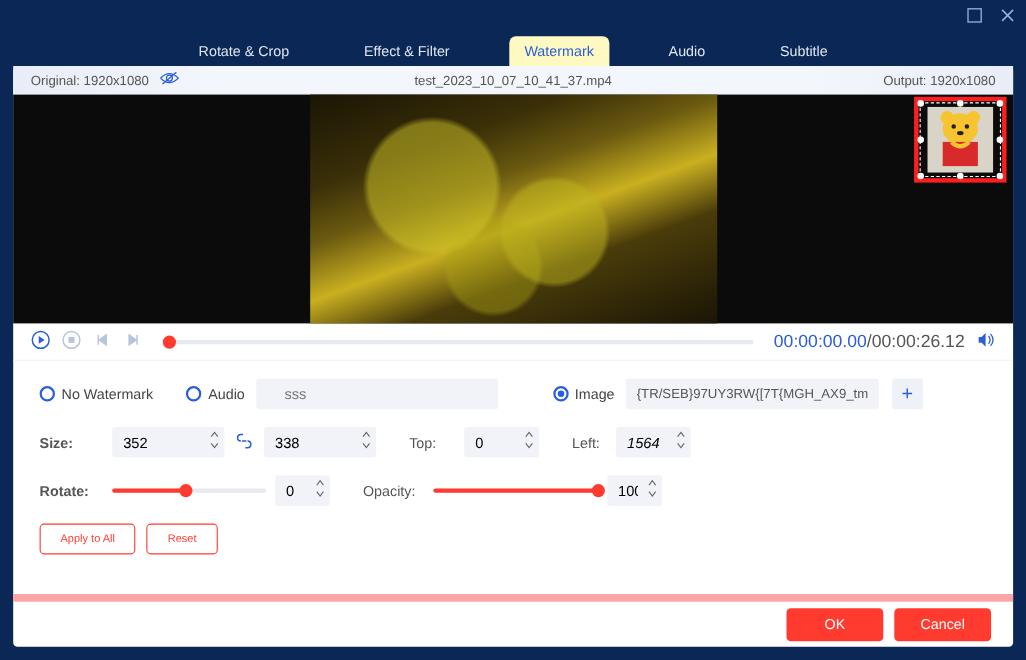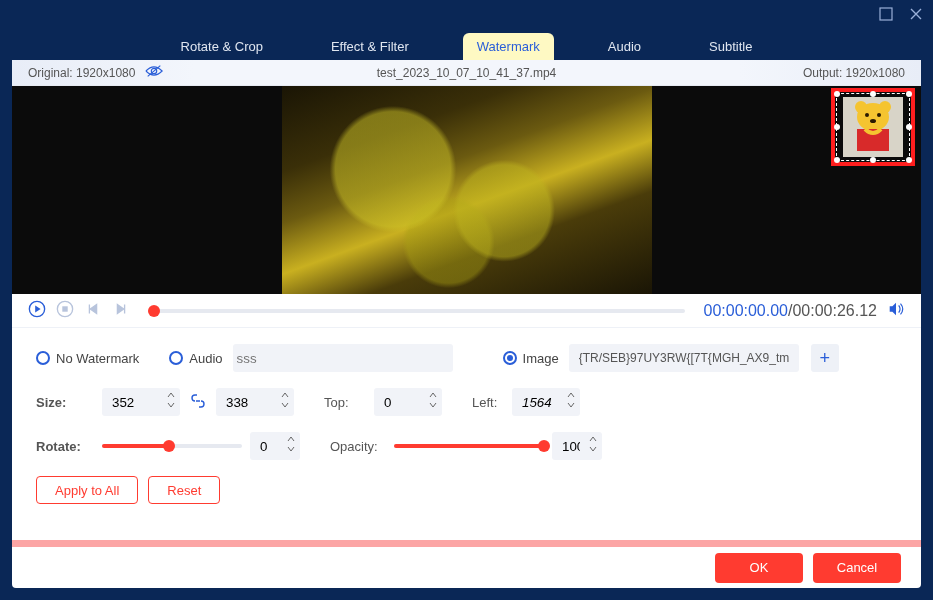--- a/index.html
+++ b/index.html
@@ -32,35 +32,35 @@
   .timeline-dot { position:absolute; top:-4px; left:0%; width:12px; height:12px; background:#ff3b30; border-radius:50%; }
   .time-text { font-size:16px; white-space:nowrap; }
   .time-cur { color:#2a5ed8; }
   .vol svg { width:18px; height:18px; }
   .controls { flex:1; padding: 16px 24px 8px 24px; display:flex; flex-direction:column; gap:16px; font-size:13px; }
   .row { display:flex; align-items:center; gap:30px; }
   .radio-group { display:flex; align-items:center; gap:6px; }
   .radio { width:14px; height:14px; border:2px solid #2a5ed8; border-radius:50%; display:inline-flex; align-items:center; justify-content:center; cursor:pointer; }
   .radio.checked::after { content:""; width:6px; height:6px; background:#2a5ed8; border-radius:50%; }
   .radio-label { color:#444; font-weight:500; }
-  .text-field { width:220px; height:28px; background:#f1f3f8; border:none; border-radius:3px; padding:0 4px; color:#aaa; margin-left:4px; }
+  .text-field { width:220px; height:28px; background:#f1f3f8; border:none; border-radius:3px; padding:0 26px; color:#aaa; margin-left:4px; }
   .image-field { width:230px; height:28px; background:#f1f3f8; border:none; border-radius:3px; padding:0 10px; color:#555; font-size:12px; margin-left:4px; }
   .add-btn { width:28px; height:28px; background:#eef1f7; border:none; border-radius:3px; color:#2a5ed8; font-size:18px; cursor:pointer; margin-left:6px; display:flex; align-items:center; justify-content:center; }
   .field-group { display:flex; align-items:center; gap:8px; }
   .lbl { min-width:42px; color:#555; }
   .lbl-w { min-width:58px;font-weight:bold; }
-  .num-input { width:78px; height:28px; background:#f1f3f8; border:none; border-radius:3px; padding:0 22px 0 10px; }
+  .num-input { width:102px; height:28px; background:#f1f3f8; border:none; border-radius:3px; padding:0 22px 0 10px; }
   .num-wrap { position:relative; display:inline-block; }
   .spin { position:absolute; right:4px; top:2px; display:flex; flex-direction:column; gap:0; }
   .spin svg { width:10px; height:10px; cursor:pointer; }
   .link-ic { color:#2a5ed8; margin:0 2px; }
   .slider { width:140px; height:4px; background:#e6e9f0; border-radius:2px; position:relative; cursor:pointer; }
   .slider-fill { position:absolute; height:100%; background:#ff3b30; border-radius:2px; left:0; }
   .slider-dot { position:absolute; top:-4px; width:12px; height:12px; background:#ff3b30; border-radius:50%; }
-  .btn-outline { height:28px; padding:0 18px; border:1px solid #ff3b30; color:#ff3b30; background:#fff; border-radius:4px; cursor:pointer; font-size:13px; }
+  .btn-outline { height:28px; padding:0 18px; border:1px solid #ff3b30; color:#ff3b30; background:#fff; border-radius:4px; cursor:pointer; font-size:10px; }
   .footer { height:48px; border-top:7px solid #fca5a5; display:flex; justify-content:flex-end; align-items:center; gap:10px; padding:0 20px; }
   .btn-primary { height:30px; width:88px; background:#ff3b30; color:#fff; border:none; border-radius:4px; cursor:pointer; font-size:13px; }
 </style>
 </head>
 <body>
 
 <div class="titlebar">
   <span><svg viewBox="0 0 14 14">
         <rect x="1" y="1" width="12" height="12" stroke="#9ab0d8" stroke-width="1.2" fill="none"></rect>
       </svg></span>

